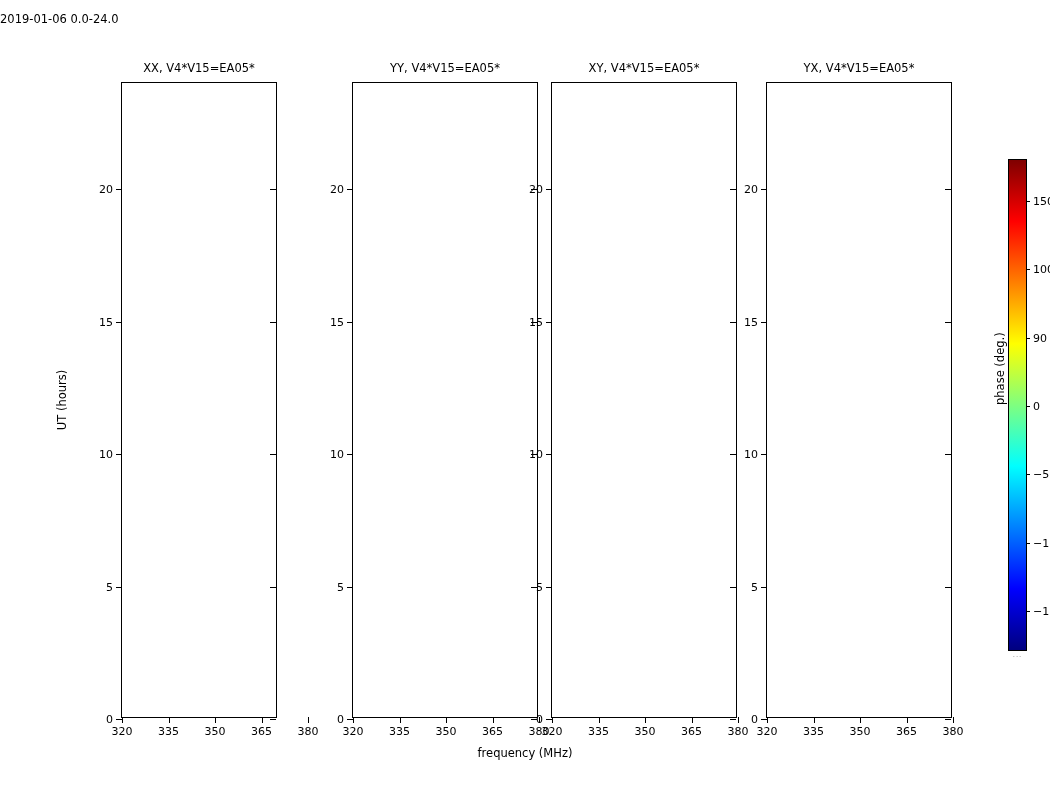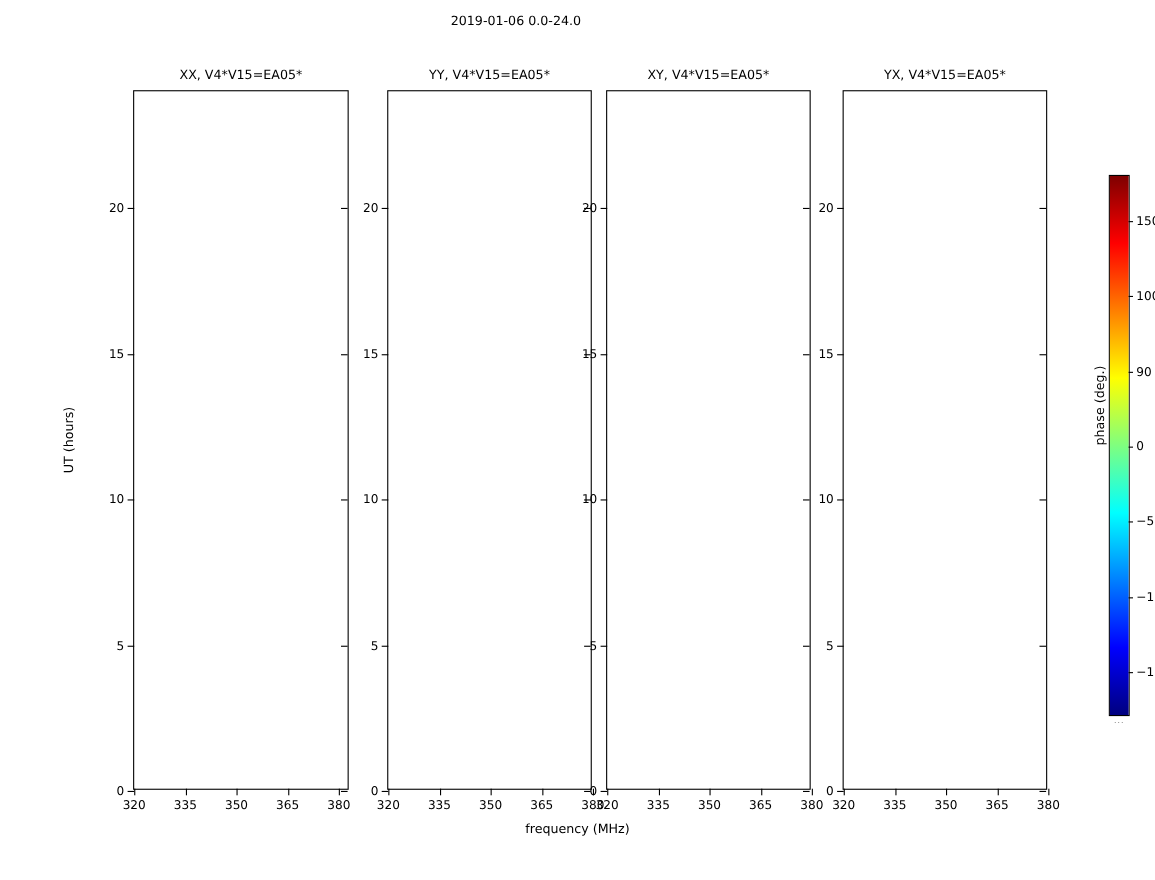--- a/index.html
+++ b/index.html
@@ -18,21 +18,21 @@
     position: absolute;
     left: 0; top: 0;
     width: 1050px;
     height: 800px;
   }
   .suptitle {
     position: absolute;
     top: 12px;
     left: 0;
     width: 938px;
-    text-align: center;
+    text-align: left;
     font-size: 11.5px;
     color: #000000;
   }
   .panel {
     position: absolute;
     top: 82px;
     height: 636px;
     box-sizing: border-box;
     border: 1.1px solid #000000;
     background: #ffffff;
@@ -158,21 +158,21 @@
 </head>
 <body>
 
 <div id="figure">
 
   <div class="suptitle">2019-01-06 0.0-24.0</div>
 
   <div class="ylabel">UT (hours)</div>
   <div class="xlabel">frequency (MHz)</div>
 
-  <div class="panel" id="panel-0" style="left:121px; width:196px;">
+  <div class="panel" id="panel-0" style="left:121px; width:156px;">
     <div class="panel-title">XX, V4*V15=EA05*</div>
   <div class="ytick" style="top: 636px;"></div>
       <div class="ytick-in" style="top: 636px;"></div>
       <div class="ytick-label" style="top: 636px;">0</div>
       <div class="ytick" style="top: 503.5px;"></div>
       <div class="ytick-in" style="top: 503.5px;"></div>
       <div class="ytick-label" style="top: 503.5px;">5</div>
       <div class="ytick" style="top: 371px;"></div>
       <div class="ytick-in" style="top: 371px;"></div>
       <div class="ytick-label" style="top: 371px;">10</div>

